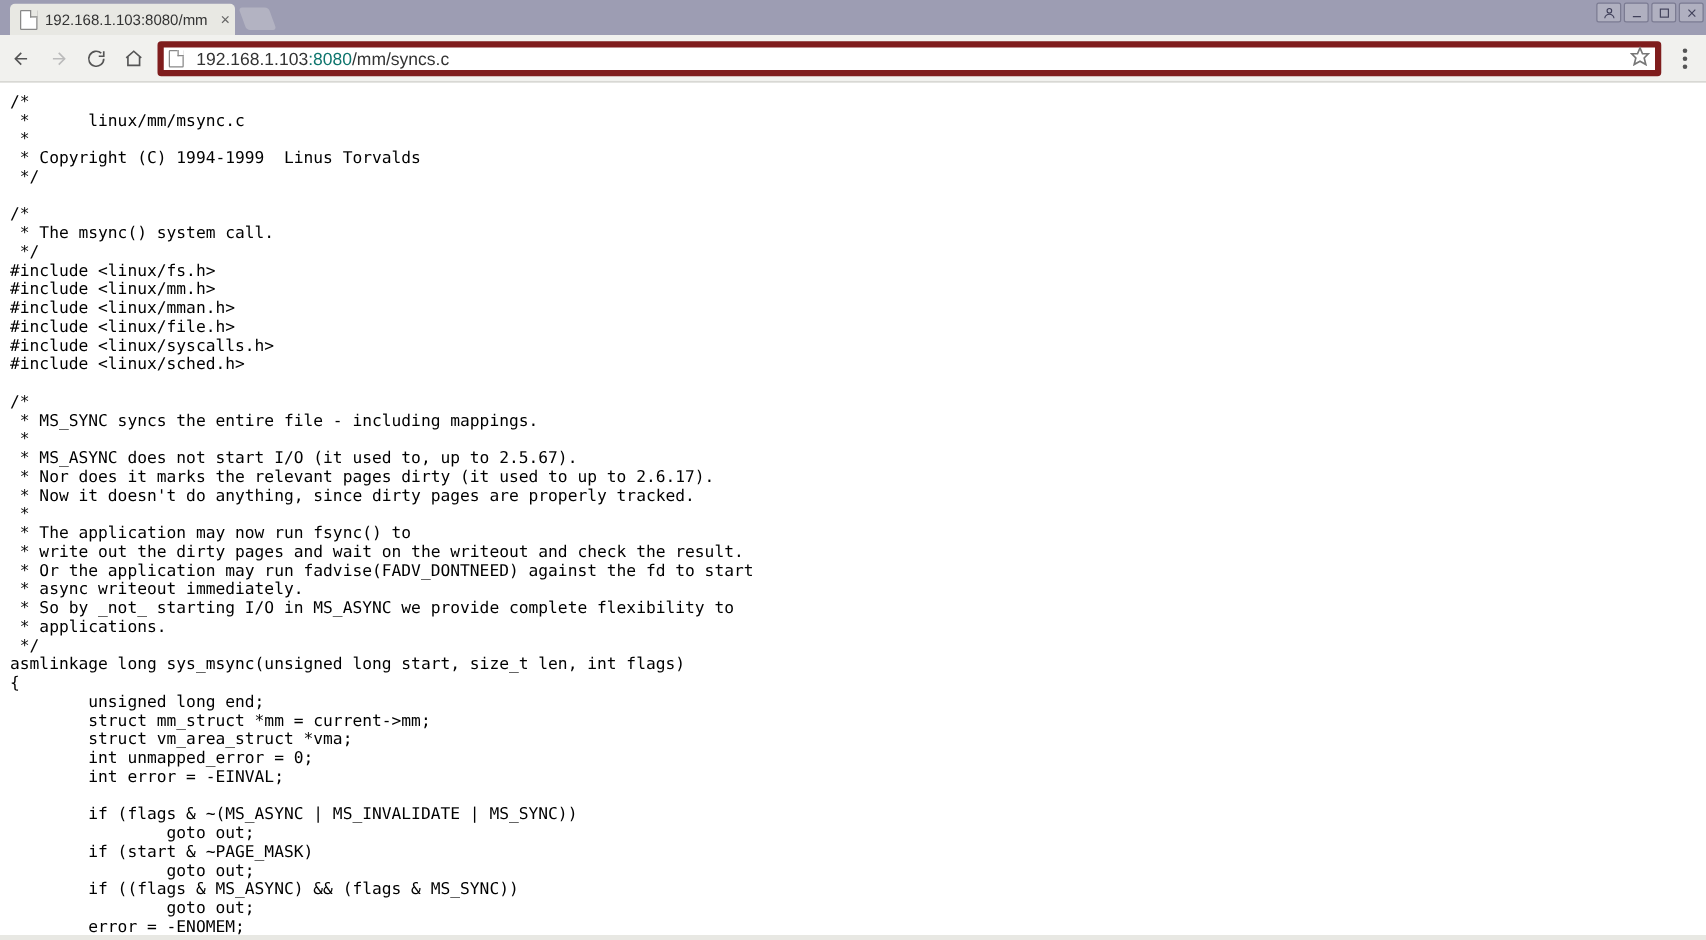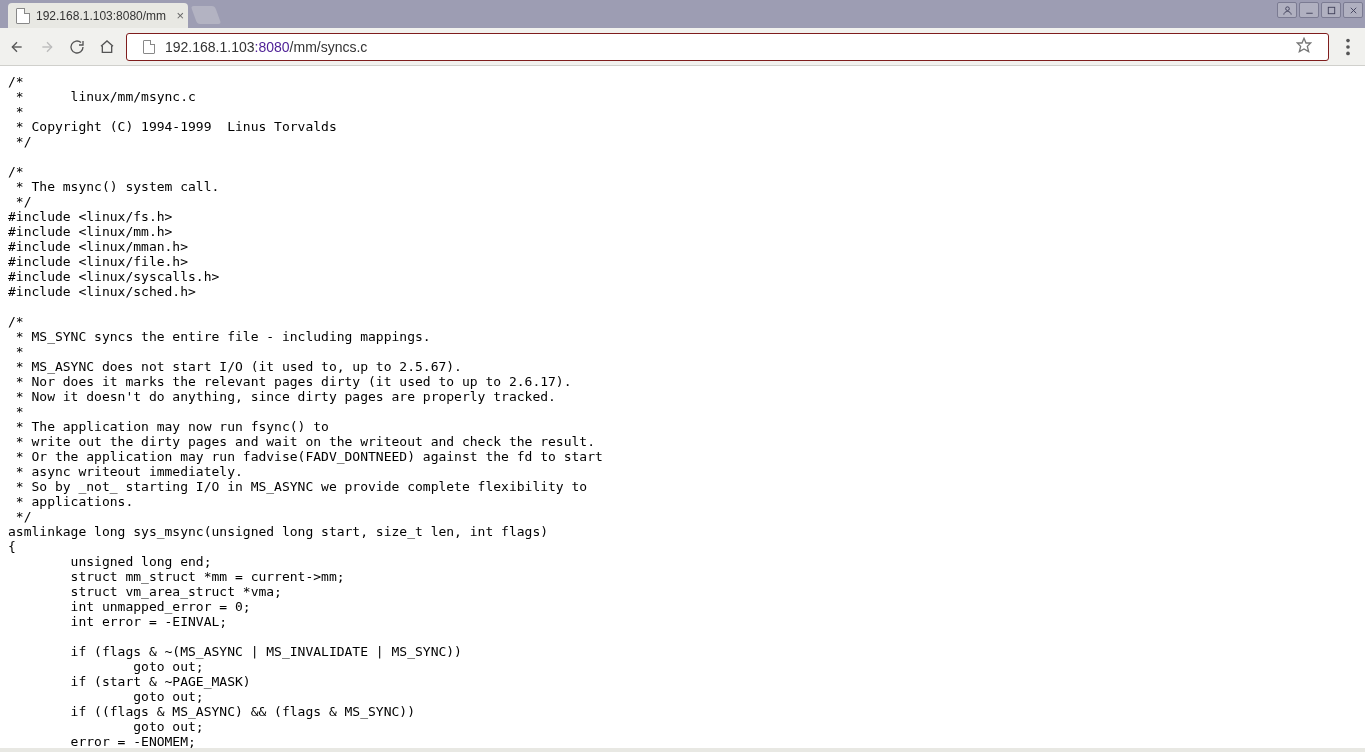--- a/index.html
+++ b/index.html
@@ -99,25 +99,25 @@
     justify-content: center;
     color: #555;
     cursor: pointer;
   }
   .nav-btn.disabled { color: #bbb; }
   .nav-btn svg { width: 16px; height: 16px; }
   .omnibox {
     flex: 1;
     height: 28px;
     background: #fff;
-    border: 1px solid #7f1d1d;
+    border: 5px solid #7f1d1d;
     border-radius: 3px;
     display: flex;
     align-items: center;
-    padding: 0 16px;
+    padding: 0 4px;
     font-size: 14px;
   }
   .omnibox .proto-icon {
     width: 12px;
     height: 14px;
     border: 1px solid #888;
     border-radius: 1px;
     margin-right: 10px;
     position: relative;
     background: #fff;
@@ -125,21 +125,21 @@
   .omnibox .proto-icon::after {
     content: "";
     position: absolute;
     top: -1px; right: -1px;
     width: 4px; height: 4px;
     background: #fff;
     border-left: 1px solid #888;
     border-bottom: 1px solid #888;
   }
   .omnibox .url-pre { color: #333; }
-  .omnibox .url-port { color: #4c1d95; }
+  .omnibox .url-port { color: #0f766e; }
   .omnibox .url-path { color: #333; }
   .star {
     margin-left: auto;
     color: #777;
     cursor: pointer;
   }
   .star svg { width: 16px; height: 16px; }
   .menu-btn {
     width: 22px;
     height: 22px;

